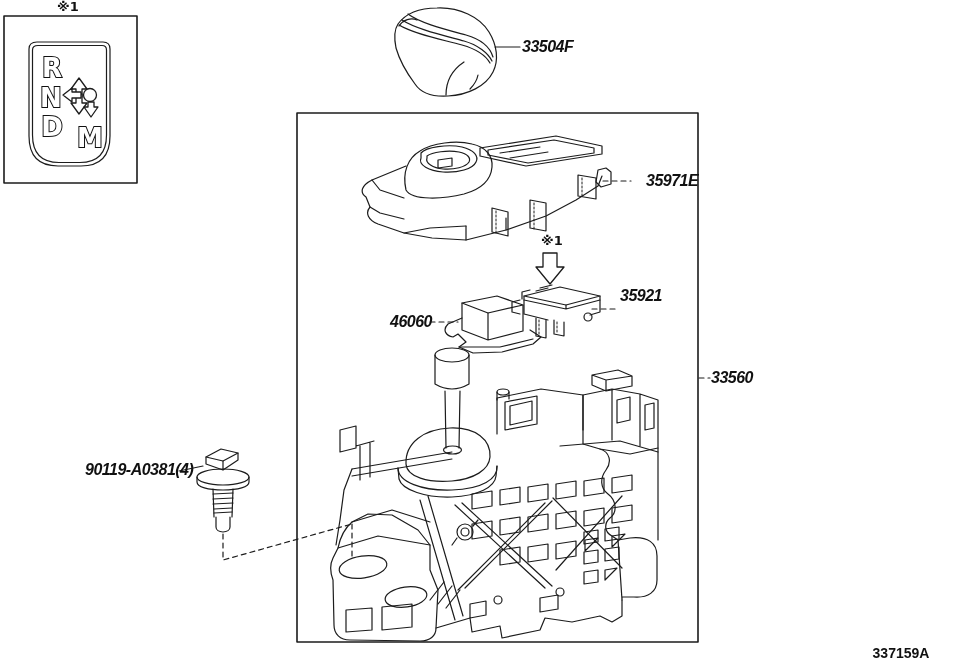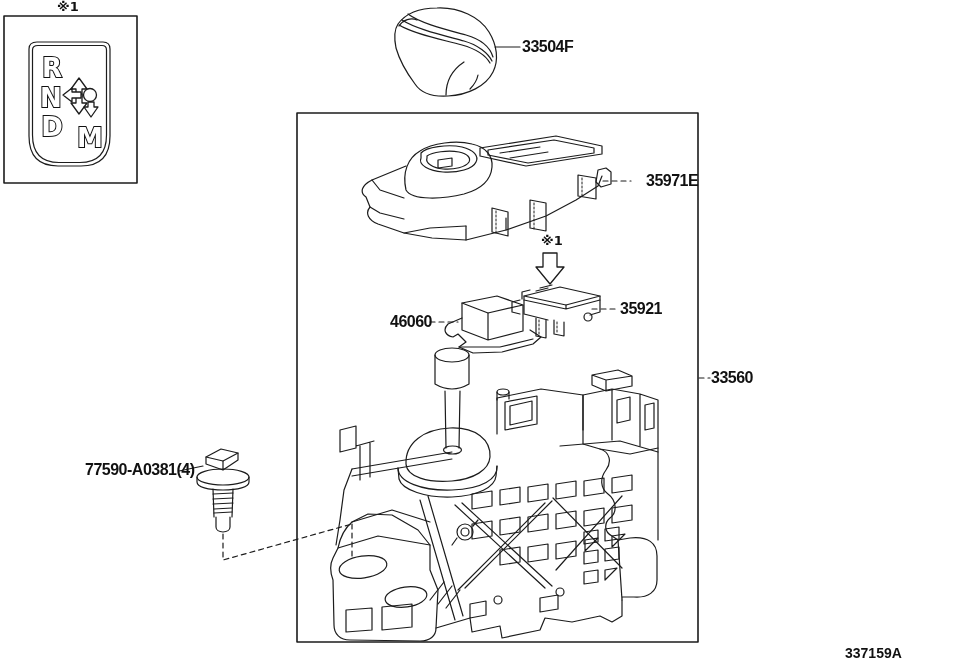--- a/index.html
+++ b/index.html
@@ -5,21 +5,21 @@
   html,body{margin:0;padding:0;background:#fff;}
   #stage{position:relative;width:960px;height:663px;background:#ffffff;overflow:hidden;
          font-family:"Liberation Sans",sans-serif;}
   svg{position:absolute;left:0;top:0;}
   .ln{fill:none;stroke:#1c1c1c;stroke-width:1.2;stroke-linejoin:round;stroke-linecap:round;}
   .ln2{fill:none;stroke:#1c1c1c;stroke-width:1.6;stroke-linejoin:round;}
   .dash{stroke-dasharray:5 4;}
   .dot{stroke-dasharray:2 2;stroke-width:1;}
   .wfill{fill:#ffffff;stroke:#1c1c1c;stroke-width:1.3;stroke-linejoin:round;}
   .lbl{position:absolute;color:#111;font-weight:bold;font-size:16px;letter-spacing:-0.5px;
-       white-space:nowrap;line-height:16px;}
+       white-space:nowrap;line-height:16px;font-style:italic;}
   .marker{position:absolute;color:#111;font-weight:bold;font-size:13px;
           font-family:"DejaVu Sans",sans-serif;white-space:nowrap;line-height:13px;}
   .code{position:absolute;color:#111;font-size:14px;font-weight:600;letter-spacing:0;
         font-family:"Liberation Sans",sans-serif;}
   .gateletter{font-family:"DejaVu Sans",sans-serif;font-weight:bold;font-size:26px;
               fill:#ffffff;stroke:#111;stroke-width:2;paint-order:stroke;text-anchor:middle;}
 </style>
 </head>
 <body>
 
@@ -173,18 +173,18 @@
     <path class="ln" d="M179,471 L203,466"></path>
     <path class="ln dash" d="M223,534 L223,560 L352,524 M352,524 L352,557"></path>
   </g>
 </svg>
 
 <div class="marker" style="left:57px;top:0px;">※1</div>
 <div class="lbl" style="left:522px;top:39px;">33504F</div>
 <div class="lbl" style="left:646px;top:173px;">35971E</div>
 <div class="marker" style="left:541px;top:234px;">※1</div>
 <div class="lbl" style="left:390px;top:314px;">46060</div>
-<div class="lbl" style="left:620px;top:301px;">35921</div>
+<div class="lbl" style="left:620px;top:288px;">35921</div>
 <div class="lbl" style="left:711px;top:370px;text-align:center;">33560</div>
-<div class="lbl" style="left:85px;top:462px;">77590-A0381(4)</div>
-<div class="code" style="left:845px;top:645px;width:112px;text-align:left;">337159A</div>
+<div class="lbl" style="left:85px;top:462px;">90119-A0381(4)</div>
+<div class="code" style="left:845px;top:645px;width:112px;text-align:center;">337159A</div>
 
 </div>
 
 </body></html>

